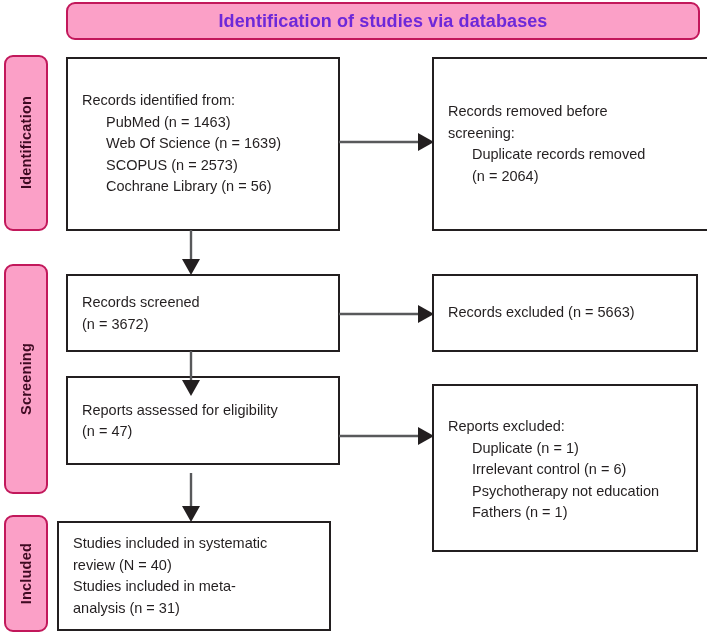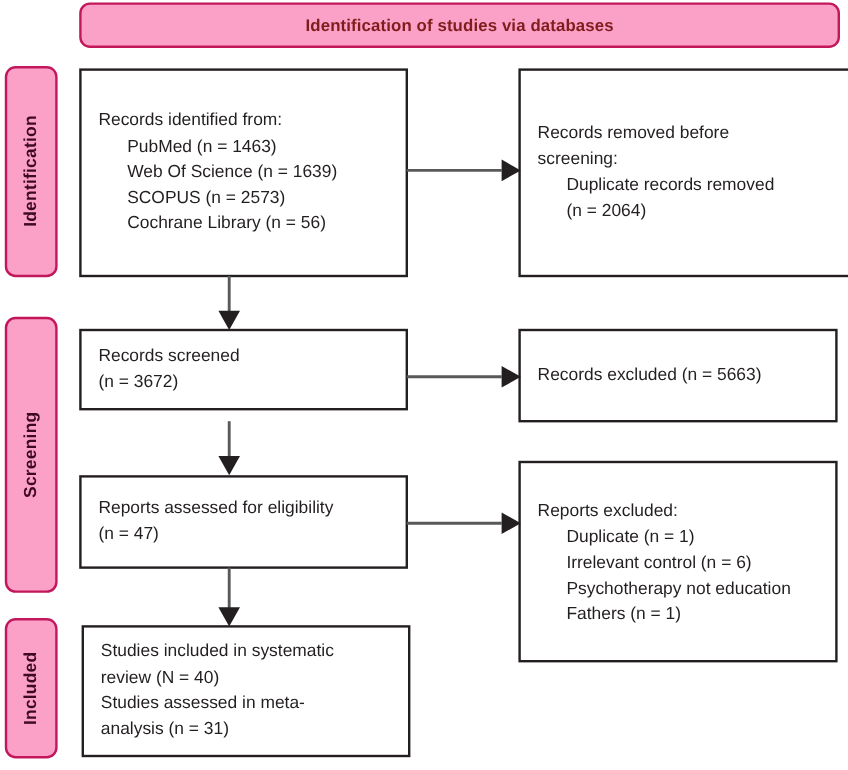--- a/index.html
+++ b/index.html
@@ -28,23 +28,23 @@
     height: 38px;
     box-sizing: border-box;
     background: #FBA0C7;
     border: 2px solid #C2185B;
     border-radius: 9px;
     display: flex;
     align-items: center;
     justify-content: center;
   }
   .header-banner-label {
-    font-size: 14px;
+    font-size: 18px;
     font-weight: bold;
-    color: #7f1d1d;
+    color: #6d28d9;
     letter-spacing: 0.1px;
   }
 
   
   .stage-tab {
     position: absolute;
     left: 4px;
     width: 44px;
     box-sizing: border-box;
     background: #FBA0C7;
@@ -90,25 +90,25 @@
     font-size: 14.5px;
     color: #231F20;
     line-height: 21.5px;
     white-space: pre;
   }
   .flow-line.indent { padding-left: 24px; }
 
   
   #box-records-identified { left: 66px;  top: 57px;  width: 274px; height: 174px; }
   #box-records-removed    { left: 432px; top: 57px;  width: 320px; height: 174px; }
-  #box-records-screened   { left: 66px;  top: 274px; width: 274px; height: 68px;  }
+  #box-records-screened   { left: 66px;  top: 274px; width: 274px; height: 78px;  }
   #box-records-excluded   { left: 432px; top: 274px; width: 266px; height: 78px;  }
-  #box-reports-assessed   { left: 66px;  top: 396px; width: 274px; height: 78px;  }
+  #box-reports-assessed   { left: 66px;  top: 376px; width: 274px; height: 89px;  }
   #box-reports-excluded   { left: 432px; top: 384px; width: 266px; height: 168px; }
-  #box-studies-included   { left: 68px;  top: 521px; width: 274px; height: 110px; }
+  #box-studies-included   { left: 57px;  top: 521px; width: 274px; height: 110px; }
 
   
   .connector {
     position: absolute;
     overflow: visible;
   }
   .connector line {
     stroke: #58595B;
     stroke-width: 2.4;
   }
@@ -181,21 +181,21 @@
       <div class="flow-line indent">Irrelevant control (n = 6)</div>
       <div class="flow-line indent">Psychotherapy not education</div>
       <div class="flow-line indent">Fathers (n = 1)</div>
     </div>
   </div>
 
   <div class="flow-box" id="box-studies-included">
     <div class="flow-box-inner">
       <div class="flow-line">Studies included in systematic</div>
       <div class="flow-line">review (N = 40)</div>
-      <div class="flow-line">Studies assessed in meta-</div>
+      <div class="flow-line">Studies included in meta-</div>
       <div class="flow-line">analysis (n = 31)</div>
     </div>
   </div>
 
   <svg class="connector" style="left:338px; top:128px; width:98px; height:28px;" viewBox="0 0 98 28">
     <line x1="1" y1="14" x2="80" y2="14"></line>
     <polygon points="80,5 96,14 80,23"></polygon>
   </svg>
 
   <svg class="connector" style="left:178px; top:229px; width:26px; height:48px;" viewBox="0 0 26 48">

